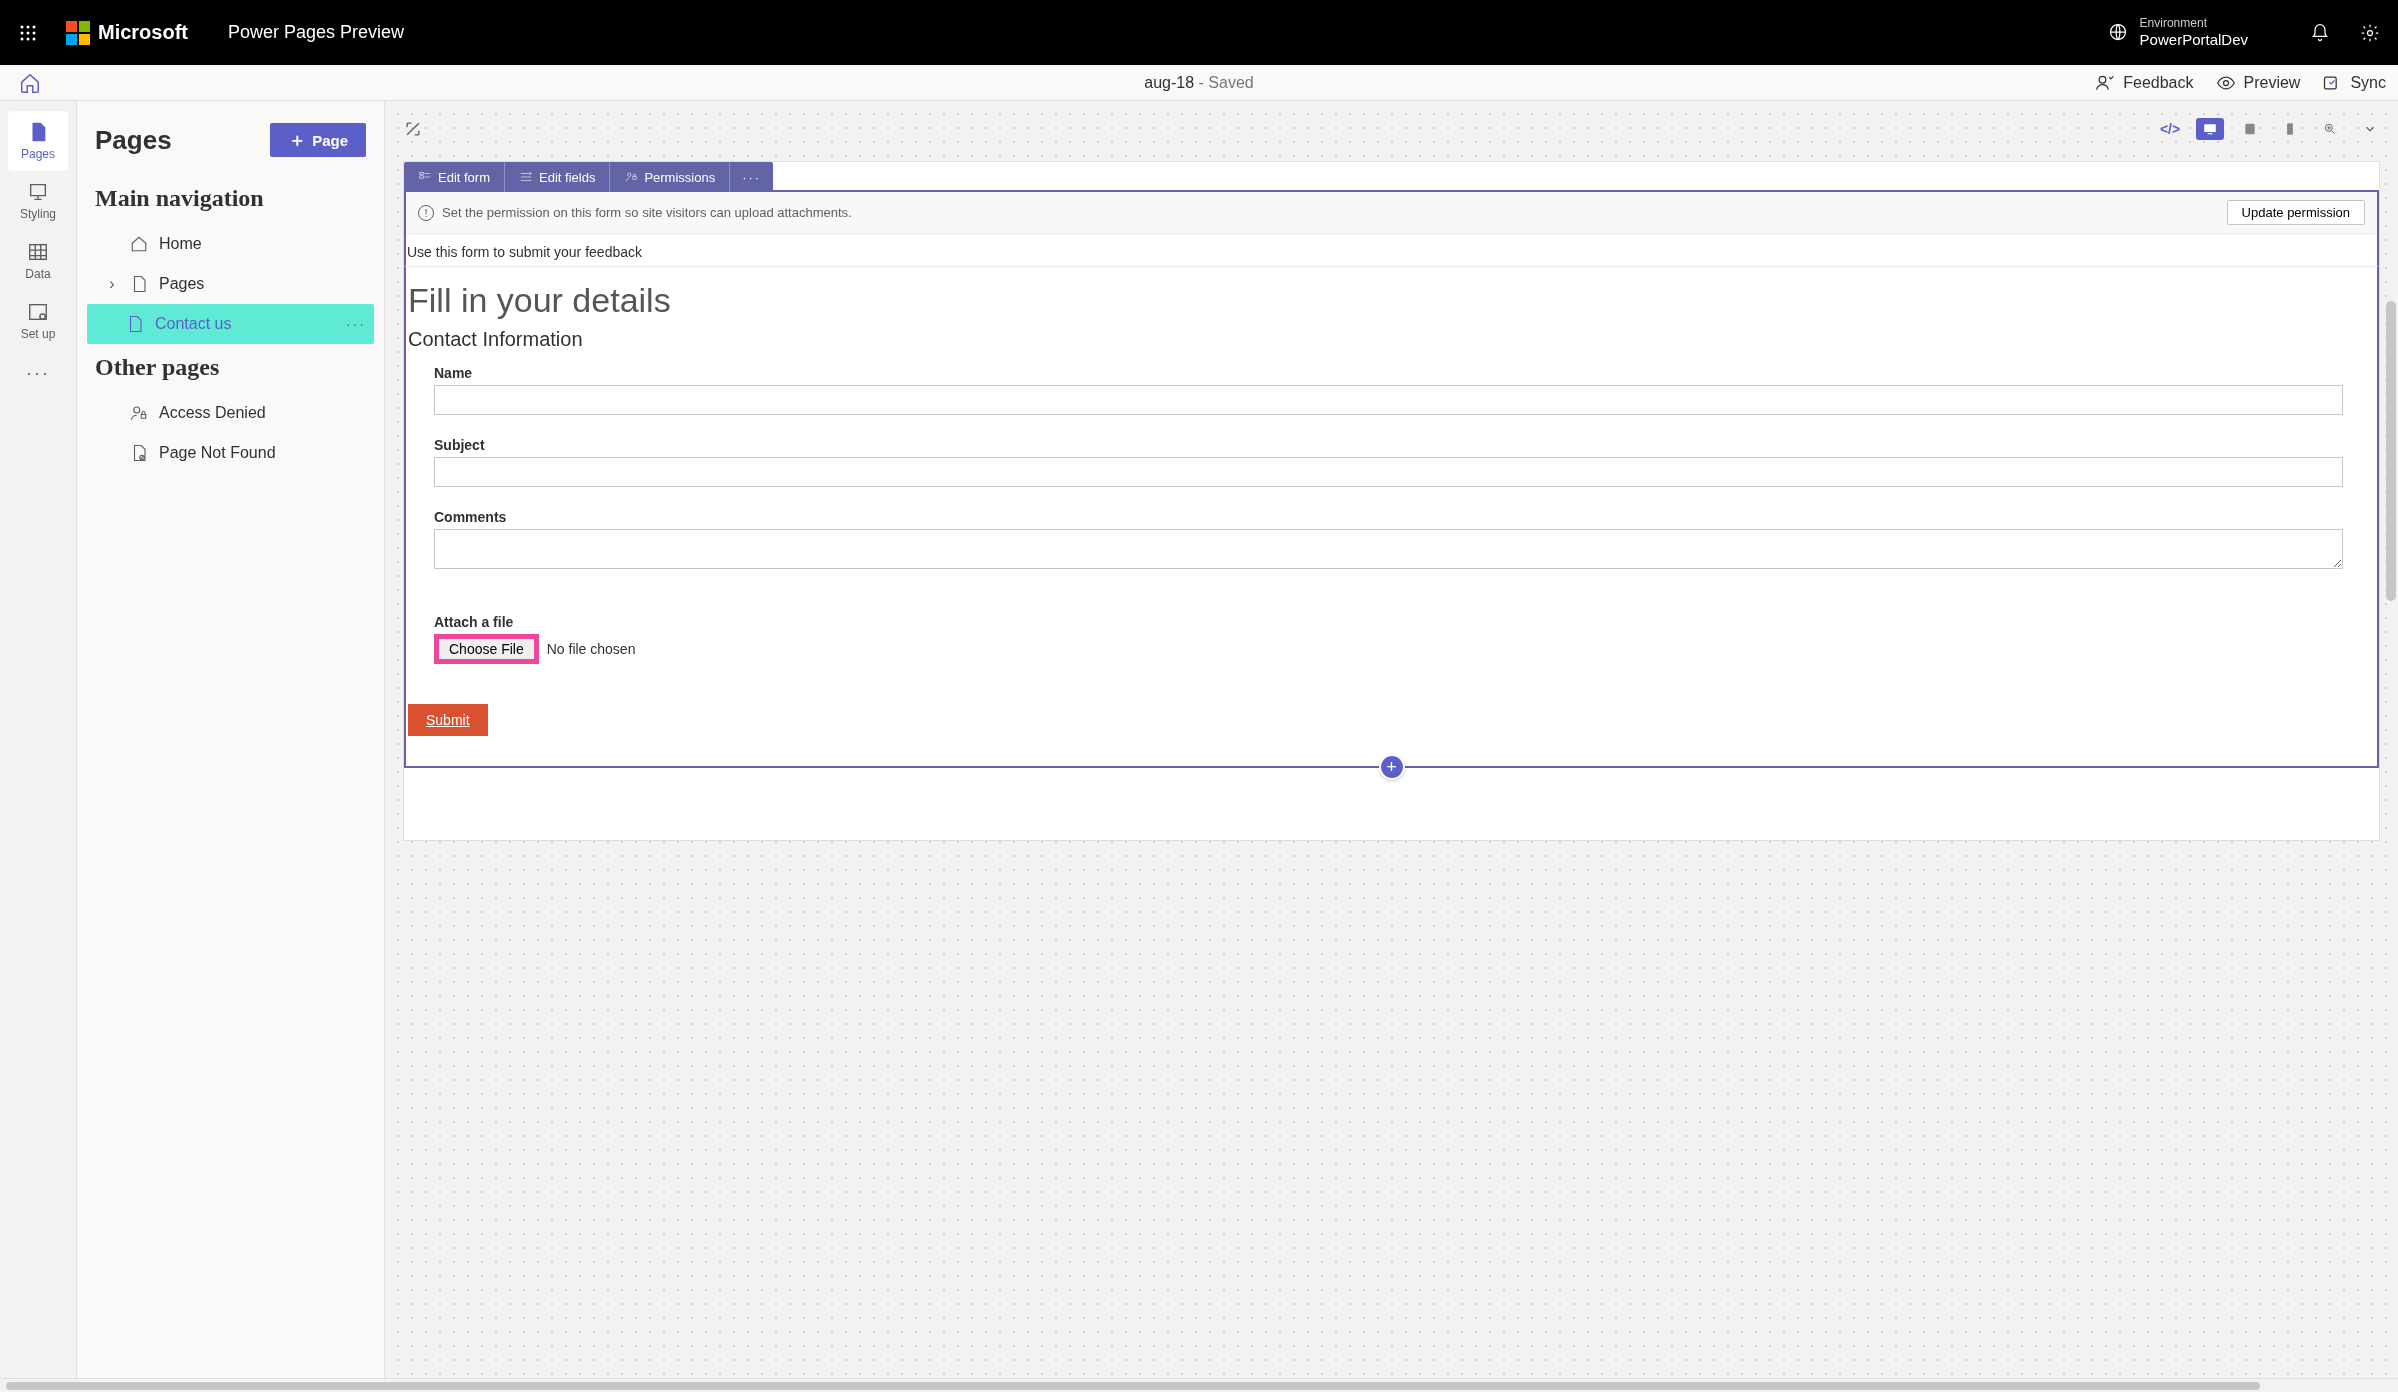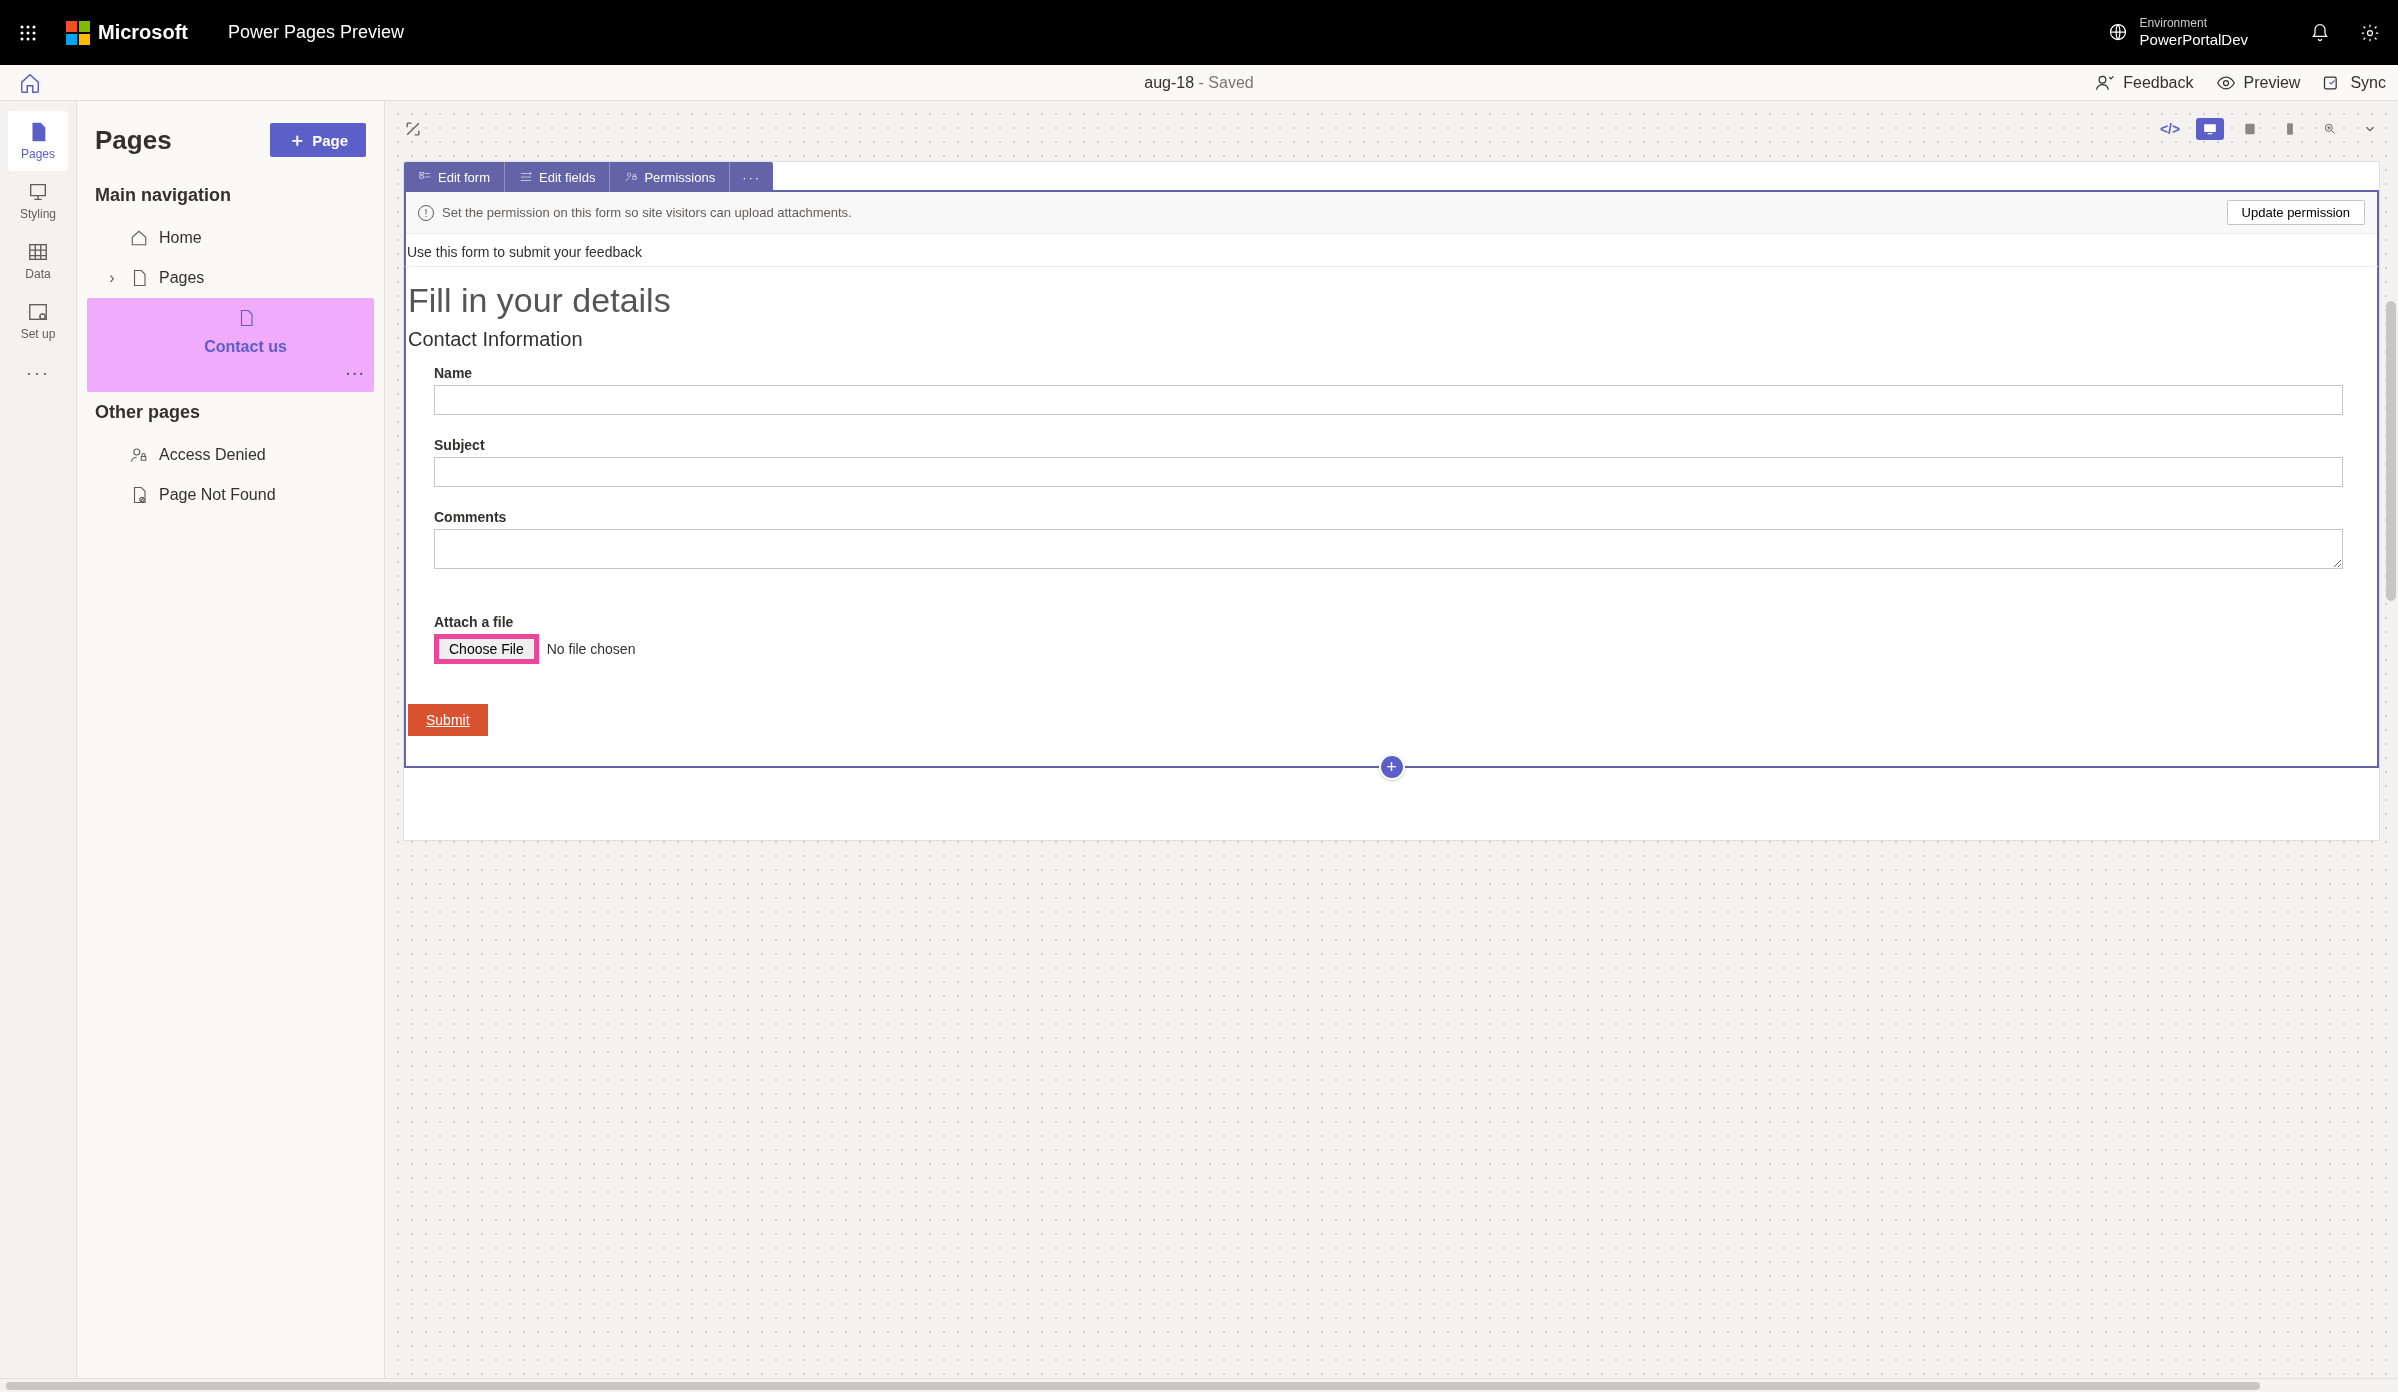--- a/index.html
+++ b/index.html
@@ -44,25 +44,25 @@
   .rail-item.active { color: #5b5fc7; background: #fff; }
   .rail-item svg { width: 22px; height: 22px; }
   .rail-more { color: #605e5c; font-size: 18px; padding: 12px 0; cursor: pointer; letter-spacing: 2px; }
 
   
   .pages-panel { width: 308px; border-right: 1px solid #e1dfdd; background: #faf9f8; display: flex; flex-direction: column; padding: 16px 10px; }
   .pages-panel-header { display: flex; align-items: center; justify-content: space-between; padding: 6px 8px 18px 8px; }
   .pages-panel-header h1 { font-size: 26px; font-weight: 700; }
   .btn-page { background: #5b5fc7; color: #fff; border: none; padding: 8px 18px; font-size: 15px; font-weight: 600; border-radius: 2px; display: flex; align-items: center; gap: 6px; cursor: pointer; }
   .btn-page .plus { font-size: 18px; line-height: 1; }
-  .section-title { font-size: 18px; font-weight: 700; padding: 10px 8px 12px 8px; }
+  .section-title { font-size: 24px; font-weight: 700; padding: 10px 8px 12px 8px; font-family: Liberation Serif, serif; }
   .tree-item { display: flex; align-items: center; gap: 10px; padding: 10px 8px 10px 18px; font-size: 16px; color: #323130; cursor: pointer; border-radius: 2px; position: relative; }
   .tree-item .chev { width: 14px; text-align: center; color: #605e5c; }
   .tree-item.indent { padding-left: 38px; }
-  .tree-item.selected { background: #f0abfc; color: #5b5fc7; font-weight: 700; flex-direction: column; }
+  .tree-item.selected { background: #5eead4; color: #5b5fc7; font-weight: 400; }
   .tree-item.selected .doc-icon svg { stroke: #5b5fc7; }
   .tree-item .more-dots { margin-left: auto; color: #605e5c; letter-spacing: 2px; font-size: 14px; }
   .doc-icon, .home-icon2, .person-icon { width: 20px; height: 20px; display: flex; align-items: center; justify-content: center; }
   .doc-icon svg, .home-icon2 svg, .person-icon svg { stroke: #605e5c; fill: none; }
 
   
   .canvas-wrap { flex: 1; position: relative; overflow: auto; background: #f3f2f1; }
   .canvas-toolbar { position: absolute; top: 12px; left: 14px; right: 14px; height: 32px; display: flex; align-items: center; }
   .canvas-toolbar .arrow-ico { width: 28px; height: 28px; display: flex; align-items: center; justify-content: center; color: #605e5c; cursor: pointer; }
   .canvas-toolbar .right-icons { margin-left: auto; display: flex; gap: 12px; align-items: center; }

